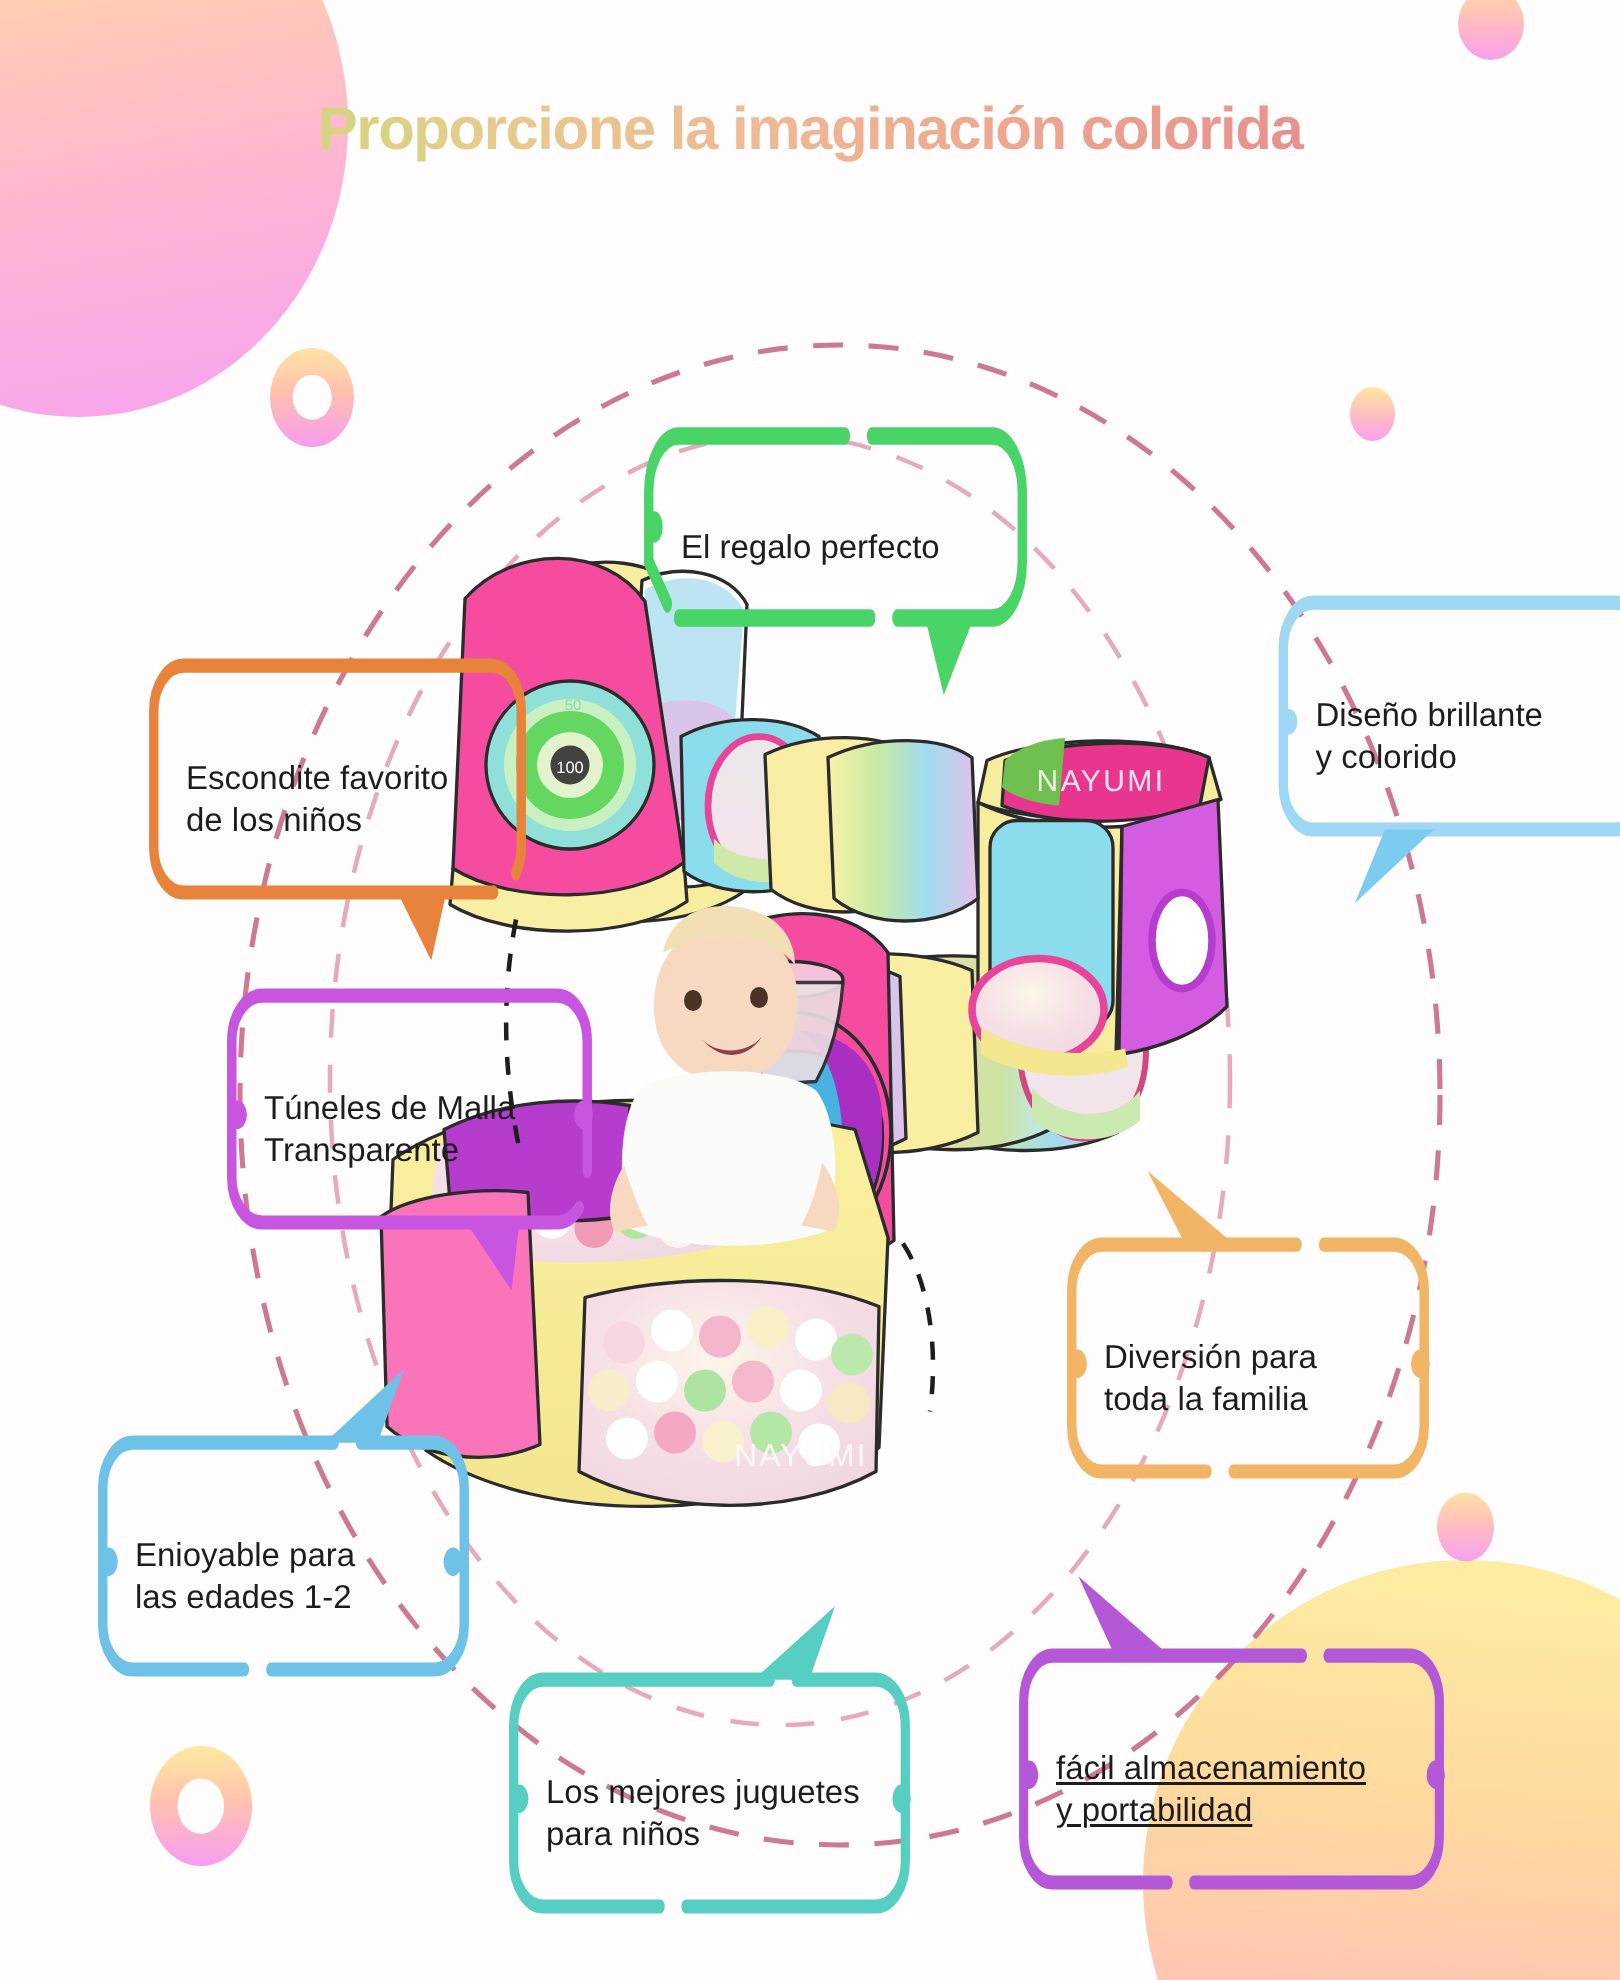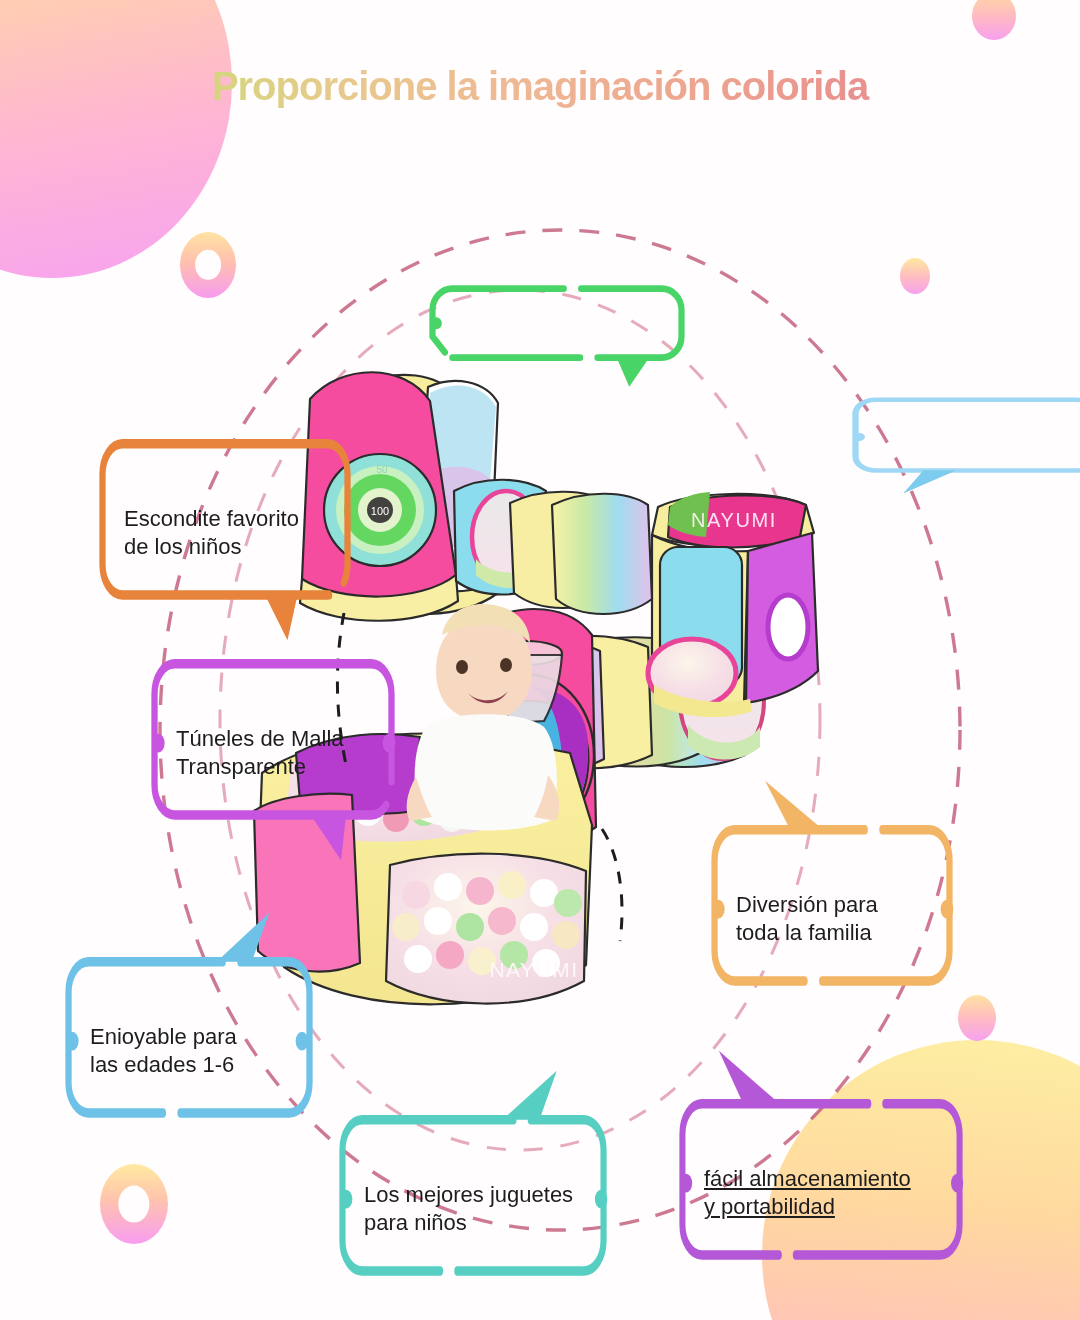--- a/index.html
+++ b/index.html
@@ -234,37 +234,40 @@
       <text x="494" y="172" font-size="20" fill="#fdf3f8" text-anchor="middle" letter-spacing="1.6" font-family="Liberation Sans, sans-serif" opacity=".92">NAYUMI</text>
     </svg>
   </div>
 
   <div class="callout" id="co-regalo">
     <svg class="co-svg" viewBox="0 0 204 56" preserveAspectRatio="none">
       <path d="M12 50 L 2 38 L 2 18 A16 16 0 0 1 18 2 L 186 2 A16 16 0 0 1 202 18 L 202 38 A16 16 0 0 1 186 54 L 18 54" fill="none" stroke="#49d468" stroke-width="5" stroke-linecap="round" stroke-dasharray="150 14 36 0"></path>
       <circle cx="5" cy="28" r="4.5" fill="#49d468"></circle>
       <path d="M150 54 L 176 54 L 160 76 Z" fill="#49d468"></path>
     </svg>
+    <div class="cbox">El regalo perfecto</div>
   </div>
 
   <div class="callout" id="co-escondite">
     <svg class="co-svg" viewBox="0 0 200 84" preserveAspectRatio="none">
       <path d="M2 66 L 2 18 A16 16 0 0 1 18 2 L 182 2 A16 16 0 0 1 198 18 L 198 66 A16 16 0 0 1 182 82 L 18 82 A16 16 0 0 1 2 66 Z" fill="none" stroke="#e8833b" stroke-width="5" stroke-linecap="round" stroke-dasharray="320 14 60 0"></path>
       <path d="M132 82 L 158 82 L 150 106 Z" fill="#e8833b"></path>
     </svg>
     <div class="cbox">Escondite favorito
 de los niños</div>
   </div>
 
   <div class="callout" id="co-diseno">
     <svg class="co-svg" viewBox="0 0 196 84" preserveAspectRatio="none">
       <path d="M2 66 L 2 18 A16 16 0 0 1 18 2 L 178 2 A16 16 0 0 1 194 18 L 194 66 A16 16 0 0 1 178 82 L 18 82 A16 16 0 0 1 2 66 Z" fill="none" stroke="#9ed8f5" stroke-width="5" stroke-linecap="round" stroke-dasharray="300 14 56 0"></path>
       <circle cx="5" cy="44" r="4.5" fill="#9ed8f5"></circle>
       <path d="M56 82 L 82 82 L 40 108 Z" fill="#7ecbf0"></path>
     </svg>
+    <div class="cbox">Diseño brillante
+y colorido</div>
   </div>
 
   <div class="callout" id="co-tuneles">
     <svg class="co-svg" viewBox="0 0 192 84" preserveAspectRatio="none">
       <path d="M2 66 L 2 18 A16 16 0 0 1 18 2 L 174 2 A16 16 0 0 1 190 18 L 190 66 A16 16 0 0 1 174 82 L 18 82 A16 16 0 0 1 2 66 Z" fill="none" stroke="#c755e0" stroke-width="5" stroke-linecap="round" stroke-dasharray="300 14 56 0"></path>
       <circle cx="5" cy="44" r="5" fill="#c755e0"></circle>
       <circle cx="188" cy="44" r="5" fill="#c755e0"></circle>
       <path d="M126 82 L 154 82 L 150 106 Z" fill="#c755e0"></path>
     </svg>
     <div class="cbox">Túneles de Malla
@@ -272,21 +275,21 @@
   </div>
 
   <div class="callout" id="co-enioyable">
     <svg class="co-svg" viewBox="0 0 196 84" preserveAspectRatio="none">
       <path d="M2 66 L 2 18 A16 16 0 0 1 18 2 L 178 2 A16 16 0 0 1 194 18 L 194 66 A16 16 0 0 1 178 82 L 18 82 A16 16 0 0 1 2 66 Z" fill="none" stroke="#6ec2e8" stroke-width="5" stroke-linecap="round" stroke-dasharray="180 14 44 0"></path>
       <circle cx="5" cy="44" r="5" fill="#6ec2e8"></circle>
       <circle cx="188" cy="44" r="5" fill="#6ec2e8"></circle>
       <path d="M120 2 L 148 2 L 162 -24 Z" fill="#6ec2e8"></path>
     </svg>
     <div class="cbox">Enioyable para
-las edades 1-6</div>
+las edades 1-2</div>
   </div>
 
   <div class="callout" id="co-mejores">
     <svg class="co-svg" viewBox="0 0 216 84" preserveAspectRatio="none">
       <path d="M2 66 L 2 18 A16 16 0 0 1 18 2 L 198 2 A16 16 0 0 1 214 18 L 214 66 A16 16 0 0 1 198 82 L 18 82 A16 16 0 0 1 2 66 Z" fill="none" stroke="#56cfc2" stroke-width="5" stroke-linecap="round" stroke-dasharray="196 14 48 0"></path>
       <circle cx="5" cy="44" r="5" fill="#56cfc2"></circle>
       <circle cx="212" cy="44" r="5" fill="#56cfc2"></circle>
       <path d="M132 2 L 162 2 L 176 -24 Z" fill="#56cfc2"></path>
     </svg>
     <div class="cbox">Los mejores juguetes

